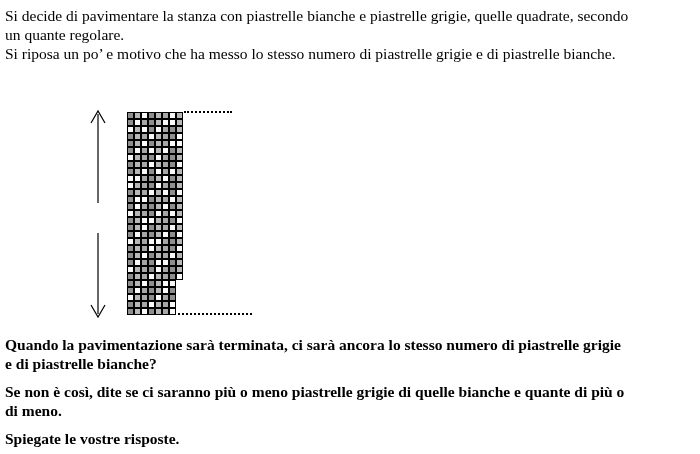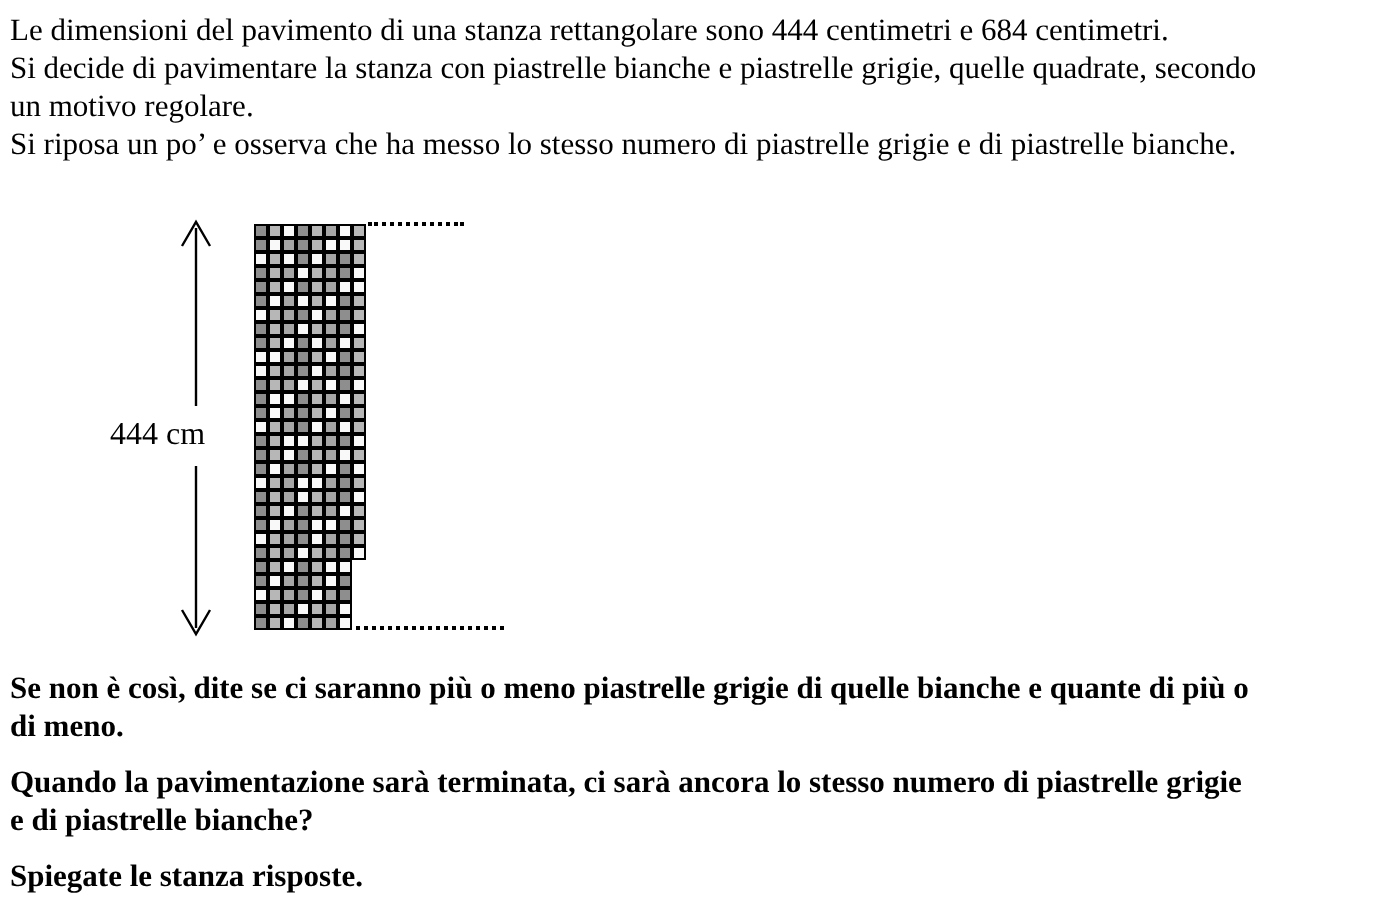--- a/index.html
+++ b/index.html
@@ -82,36 +82,34 @@
   .dotted-bottom {
     left: 178px;
     top: 208px;  
     width: 74px;
   }
 </style>
 </head>
 <body>
 
 <div class="intro-block">
-  <div class="intro-line">Le dimensioni del pavimento di una stanza rettangolare sono 444 centimetri e 684 centimetri.</div>
   <div class="intro-line">Si decide di pavimentare la stanza con piastrelle bianche e piastrelle grigie, quelle quadrate, secondo</div>
-  <div class="intro-line">un motivo regolare.</div>
-  <div class="intro-line">Si riposa un po’ e osserva che ha messo lo stesso numero di piastrelle grigie e di piastrelle bianche.</div>
+  <div class="intro-line">un quante regolare.</div>
+  <div class="intro-line">Si riposa un po’ e motivo che ha messo lo stesso numero di piastrelle grigie e di piastrelle bianche.</div>
 </div>
 
 <div class="diagram">
   <svg class="dim-arrow-svg" viewBox="0 0 16 212" xmlns="http://www.w3.org/2000/svg">
     <g stroke="#000" stroke-width="1.2" fill="none">
       <line x1="8" y1="5" x2="8" y2="94"></line>
       <line x1="8" y1="124" x2="8" y2="205"></line>
       <polyline points="1,14 8,2 15,14"></polyline>
       <polyline points="1,196 8,208 15,196"></polyline>
     </g>
   </svg>
-  <div class="dim-label">444 cm</div>
 
   <div class="tile-grid" style="grid-template-columns: repeat(8, 7px); grid-template-rows: repeat(29, 7px);">
       <div class="tile" style="border-color: rgb(0, 0, 0); background: rgb(142, 142, 142); grid-row-start: 1; grid-column-start: 1;"></div>
       <div class="tile" style="border-color: rgb(0, 0, 0); background: rgb(183, 183, 183); grid-row-start: 1; grid-column-start: 2;"></div>
       <div class="tile" style="border-color: rgb(0, 0, 0); background: rgb(249, 249, 249); grid-row-start: 1; grid-column-start: 3;"></div>
       <div class="tile" style="border-color: rgb(0, 0, 0); background: rgb(142, 142, 142); grid-row-start: 1; grid-column-start: 4;"></div>
       <div class="tile" style="border-color: rgb(0, 0, 0); background: rgb(183, 183, 183); grid-row-start: 1; grid-column-start: 5;"></div>
       <div class="tile" style="border-color: rgb(0, 0, 0); background: rgb(166, 166, 166); grid-row-start: 1; grid-column-start: 6;"></div>
       <div class="tile" style="border-color: rgb(0, 0, 0); background: rgb(249, 249, 249); grid-row-start: 1; grid-column-start: 7;"></div>
       <div class="tile" style="border-color: rgb(0, 0, 0); background: rgb(183, 183, 183); grid-row-start: 1; grid-column-start: 8;"></div>
@@ -335,23 +333,23 @@
       <div class="tile" style="border-color: rgb(0, 0, 0); background: rgb(166, 166, 166); grid-row-start: 29; grid-column-start: 6;"></div>
       <div class="tile" style="border-color: rgb(0, 0, 0); background: rgb(249, 249, 249); grid-row-start: 29; grid-column-start: 7;"></div>
     </div>
 
   <div class="dotted-line dotted-top"></div>
   <div class="dotted-line dotted-bottom"></div>
 </div>
 
 <div class="questions-block">
   <div class="para">
+    <div class="q-line">Quando la pavimentazione sarà terminata, ci sarà ancora lo stesso numero di piastrelle grigie</div>
+    <div class="q-line">e di piastrelle bianche?</div>
+  </div>
+  <div class="para">
     <div class="q-line">Se non è così, dite se ci saranno più o meno piastrelle grigie di quelle bianche e quante di più o</div>
     <div class="q-line">di meno.</div>
   </div>
   <div class="para">
-    <div class="q-line">Quando la pavimentazione sarà terminata, ci sarà ancora lo stesso numero di piastrelle grigie</div>
-    <div class="q-line">e di piastrelle bianche?</div>
-  </div>
-  <div class="para">
-    <div class="q-line">Spiegate le stanza risposte.</div>
+    <div class="q-line">Spiegate le vostre risposte.</div>
   </div>
 </div>
 
 </body></html>

